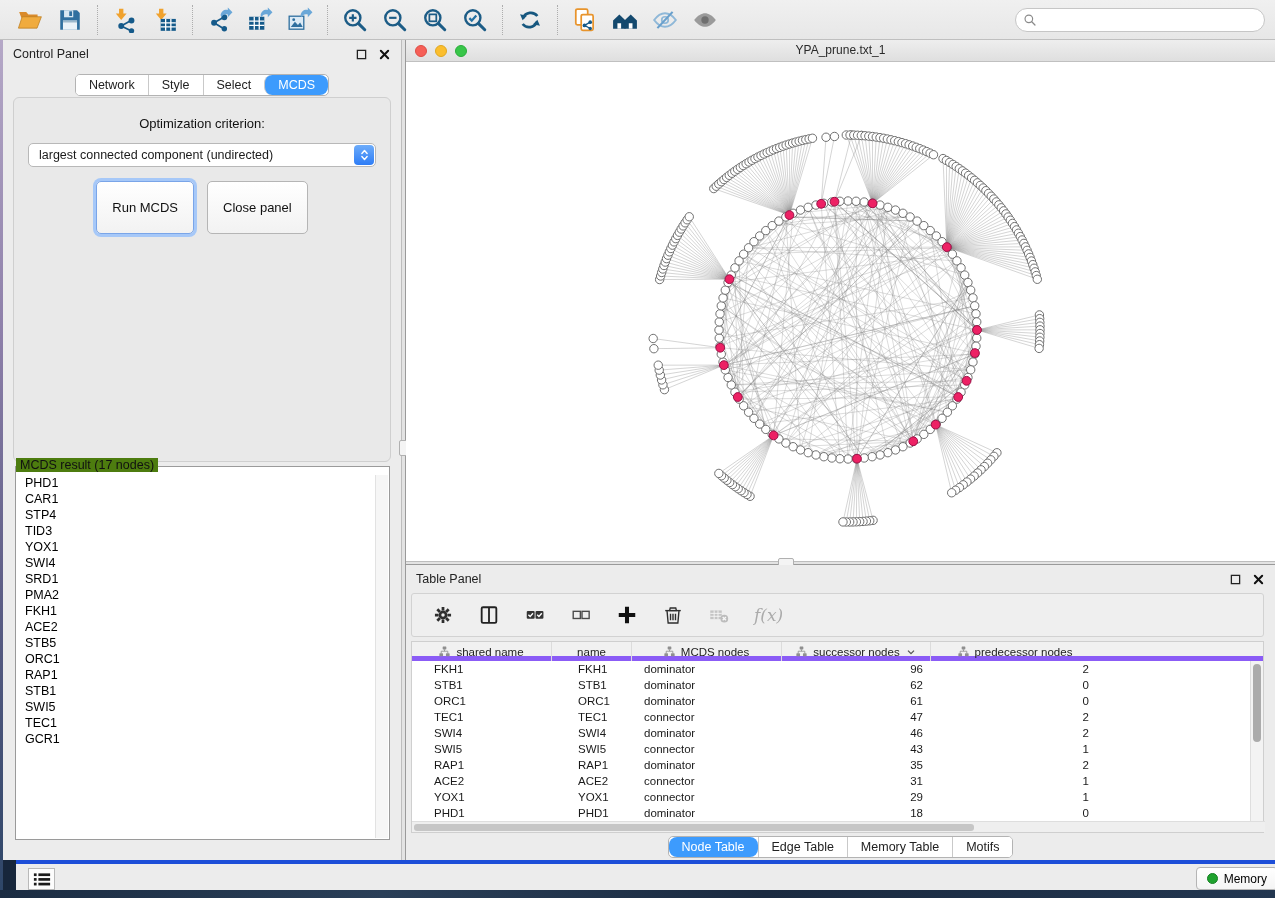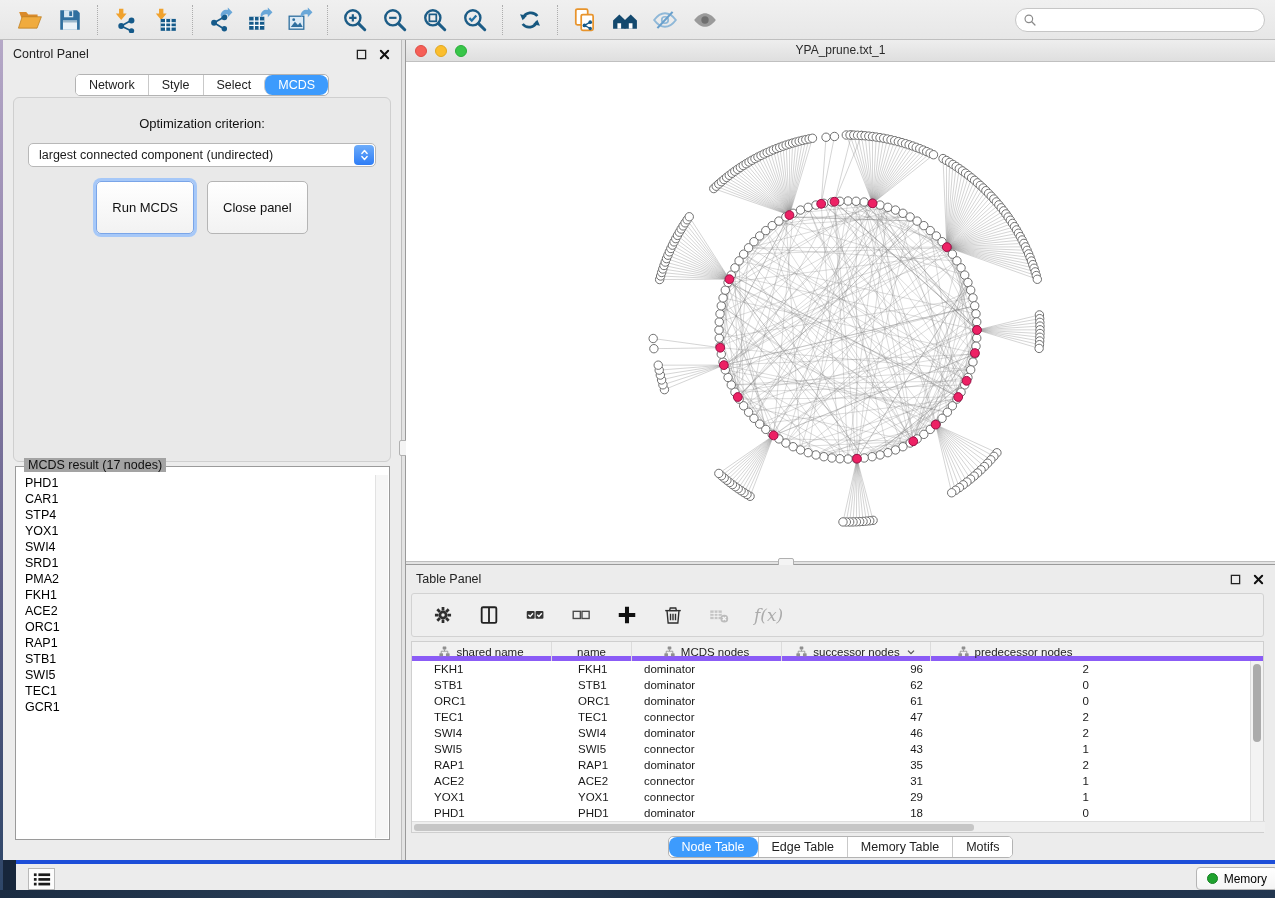--- a/index.html
+++ b/index.html
@@ -52,21 +52,21 @@
   .select-box .sel-text { font-size:12.5px; padding-left:10px; white-space:nowrap; }
   .select-box .stepper { position:absolute; right:1px; top:1px; width:20px; height:20px; border-radius:4px;
     background:linear-gradient(#6dacfa,#2e7df6); display:flex; align-items:center; justify-content:center; }
   .btn-row { display:flex; justify-content:center; gap:13px; margin-top:14px; }
   .mac-btn { background:linear-gradient(#ffffff,#f2f2f2); border:1px solid #b5b5b5; border-radius:5px;
     font-size:13px; padding:18px 15px; cursor:pointer; color:#111; font-family:"Liberation Sans",sans-serif; }
   .mac-btn.focus { box-shadow:0 0 0 3px #a6c8f8; border-color:#7aa5e8; }
 
   
   .group-box { position:absolute; left:12px; top:426px; width:375px; height:374px; border:1px solid #9a9a9a; background:#fff; }
-  .group-legend { position:absolute; top:-9px; left:8px; background:#a3a3a3; padding:0 4px; font-size:12.5px; color:#111; }
+  .group-legend { position:absolute; top:-9px; left:0; background:#4d7c0f; padding:0 4px; font-size:12.5px; color:#111; }
   .result-list { position:absolute; left:1px; top:8px; bottom:1px; right:14px; overflow:hidden; }
   .result-item { font-size:12.5px; line-height:16px; padding-left:8px; color:#000; }
   .list-scroll { position:absolute; right:1px; top:8px; bottom:1px; width:13px; background:#f6f6f6; border-left:1px solid #e2e2e2; }
 
   
   .net-titlebar { position:absolute; left:0; top:0; width:869px; height:22px;
     background:linear-gradient(#eeeeee,#dfdfdf); border-bottom:1px solid #c0c0c0; }
   .lights { position:absolute; left:9px; top:5px; display:flex; gap:8px; }
   .light { width:12px; height:12px; border-radius:50%; }
   .light.red { background:#f65f57; border:1px solid #dd4d45; }
@@ -317,26 +317,28 @@
         <button class="mac-btn">Close panel</button>
       </div>
     </div>
 
     <div class="group-box">
       <span class="group-legend">MCDS result (17 nodes)</span>
       <div class="result-list" id="result-list">
           <div class="result-item">PHD1</div>
           <div class="result-item">CAR1</div>
           <div class="result-item">STP4</div>
+          <div class="result-item">TID3</div>
           <div class="result-item">YOX1</div>
           <div class="result-item">SWI4</div>
           <div class="result-item">SRD1</div>
           <div class="result-item">PMA2</div>
           <div class="result-item">FKH1</div>
           <div class="result-item">ACE2</div>
+          <div class="result-item">STB5</div>
           <div class="result-item">ORC1</div>
           <div class="result-item">RAP1</div>
           <div class="result-item">STB1</div>
           <div class="result-item">SWI5</div>
           <div class="result-item">TEC1</div>
           <div class="result-item">GCR1</div>
         </div>
       <div class="list-scroll"></div>
     </div>
   </div>

